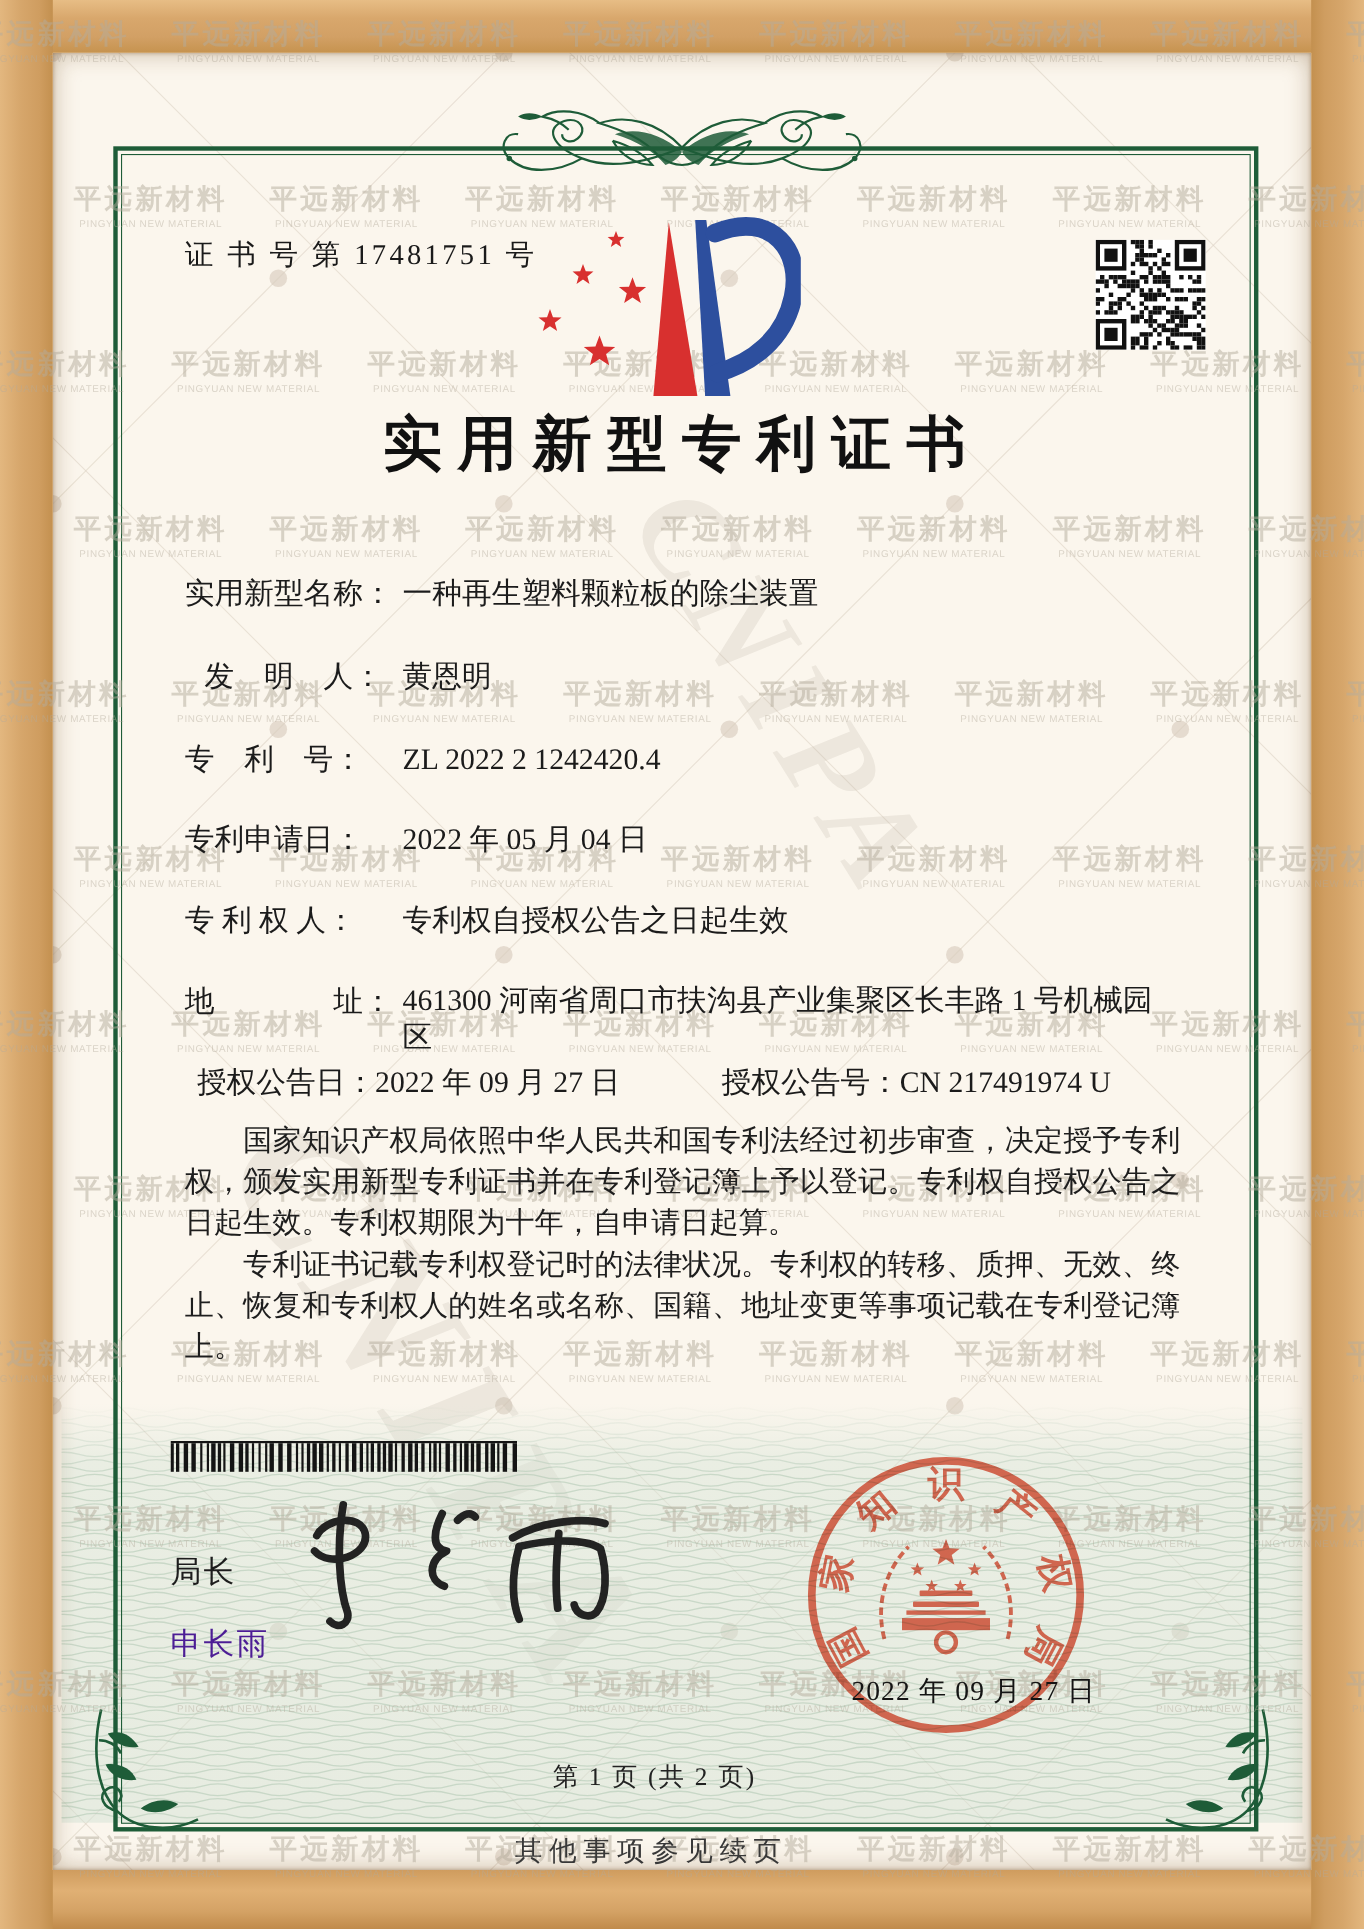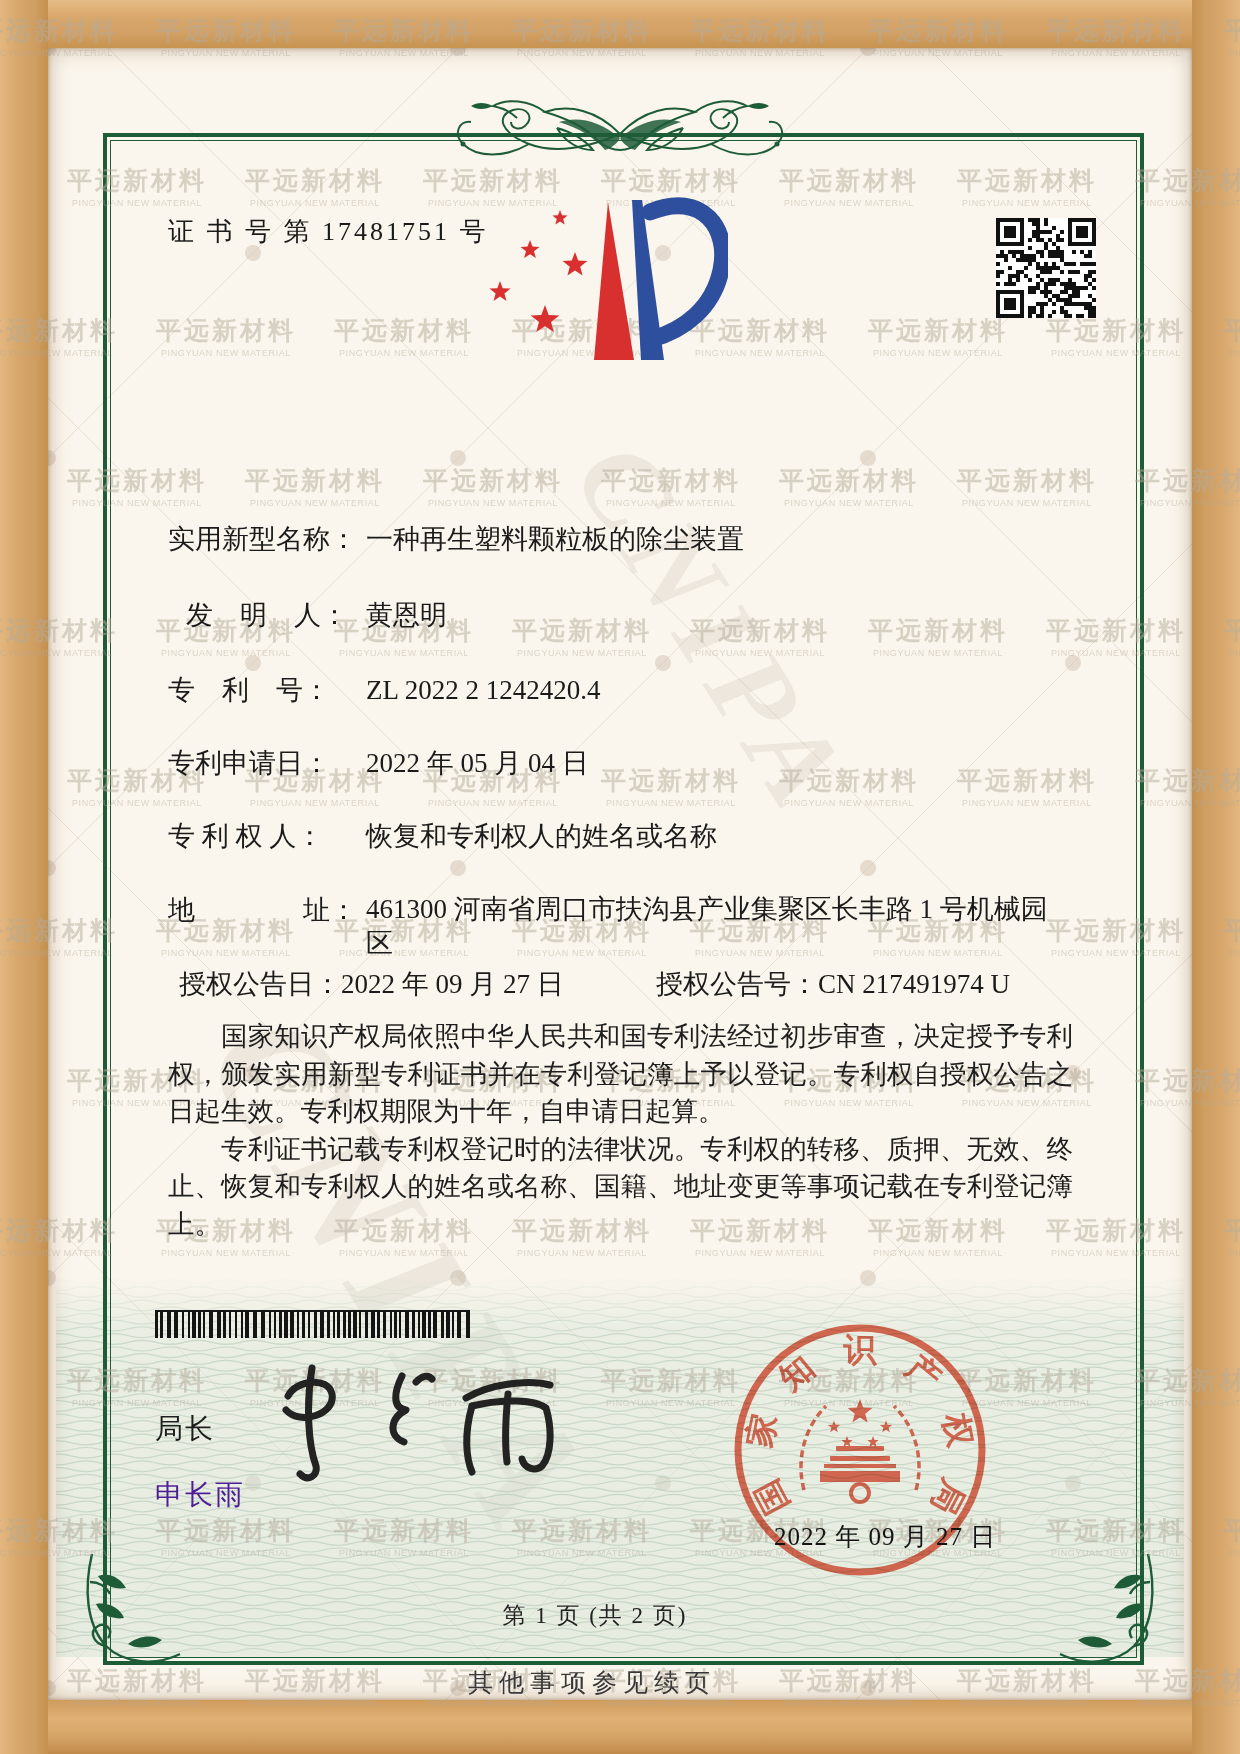--- a/index.html
+++ b/index.html
@@ -828,35 +828,36 @@
         <rect x="52" y="96" width="4" height="4" fill="#111"></rect>
         <rect x="68" y="96" width="4" height="4" fill="#111"></rect>
         <rect x="72" y="96" width="4" height="4" fill="#111"></rect>
         <rect x="80" y="96" width="4" height="4" fill="#111"></rect>
         <rect x="84" y="96" width="4" height="4" fill="#111"></rect>
         <rect x="92" y="96" width="4" height="4" fill="#111"></rect>
         <rect x="96" y="96" width="4" height="4" fill="#111"></rect>
       </svg>
   </div>
 
+  <div id="title" class="abs content serif">实用新型专利证书</div>
 
   <div class="field-row" style="top:521px;">
     <span class="f-label">实用新型名称：</span><span class="f-value">一种再生塑料颗粒板的除尘装置</span>
   </div>
   <div class="field-row" style="top:597px;text-align:center;">
     <span class="f-label">发　明　人：</span><span class="f-value">黄恩明</span>
   </div>
   <div class="field-row" style="top:672px;">
     <span class="f-label">专　利　号：</span><span class="f-value">ZL 2022 2 1242420.4</span>
   </div>
   <div class="field-row" style="top:745px;">
     <span class="f-label">专利申请日：</span><span class="f-value">2022 年 05 月 04 日</span>
   </div>
   <div class="field-row" style="top:818px;">
-    <span class="f-label">专 利 权 人：</span><span class="f-value">恢复和专利权人的姓名或名称</span>
+    <span class="f-label">专 利 权 人：</span><span class="f-value">专利权自授权公告之日起生效</span>
   </div>
   <div class="field-row wrapval" style="top:892px;">
     <span class="f-label">地　　　　址：</span><span class="f-value">461300 河南省周口市扶沟县产业集聚区长丰路 1 号机械园区</span>
   </div>
 
   <div class="field-row" id="grant-row" style="top:966px;margin-left:11px;">
     <span>授权公告日：</span><span>2022 年 09 月 27 日</span>
     <span id="grant-no"><span>授权公告号：</span><span>CN 217491974 U</span></span>
   </div>
 

